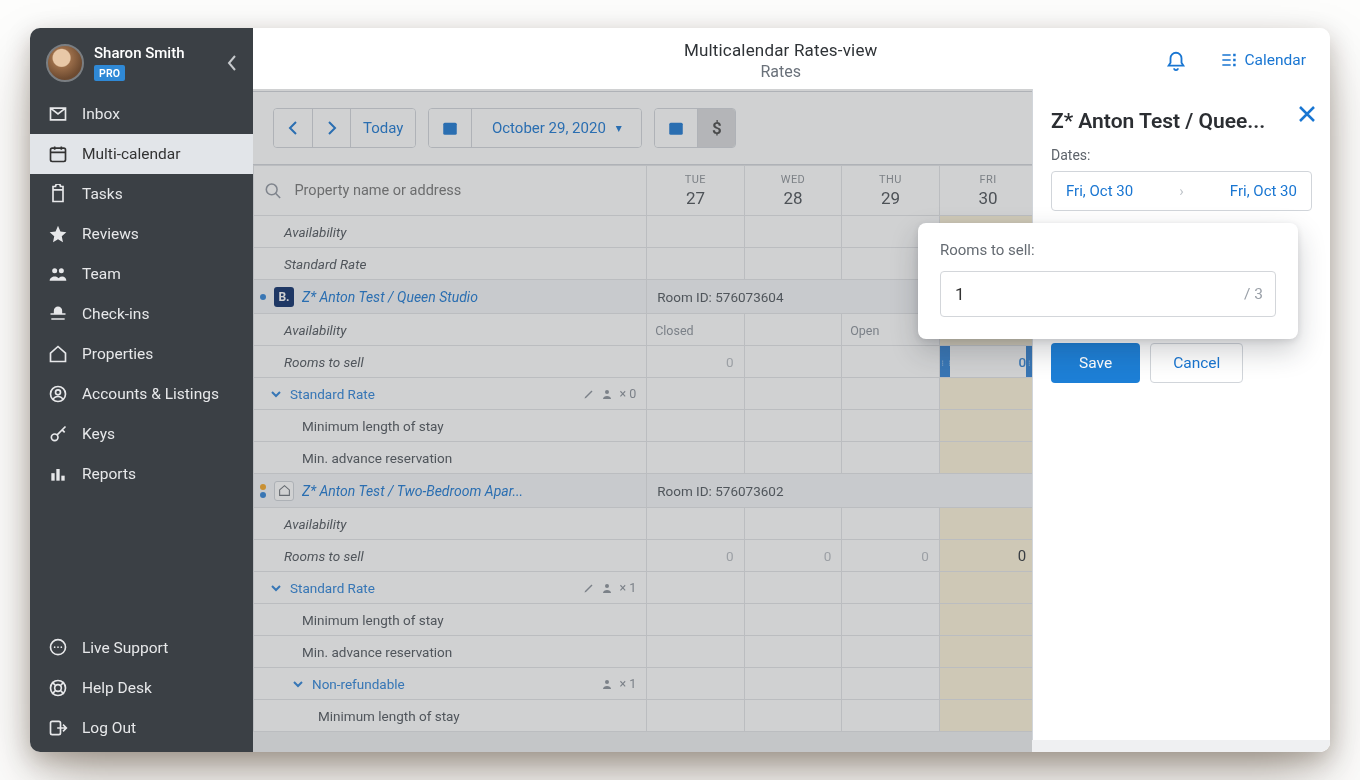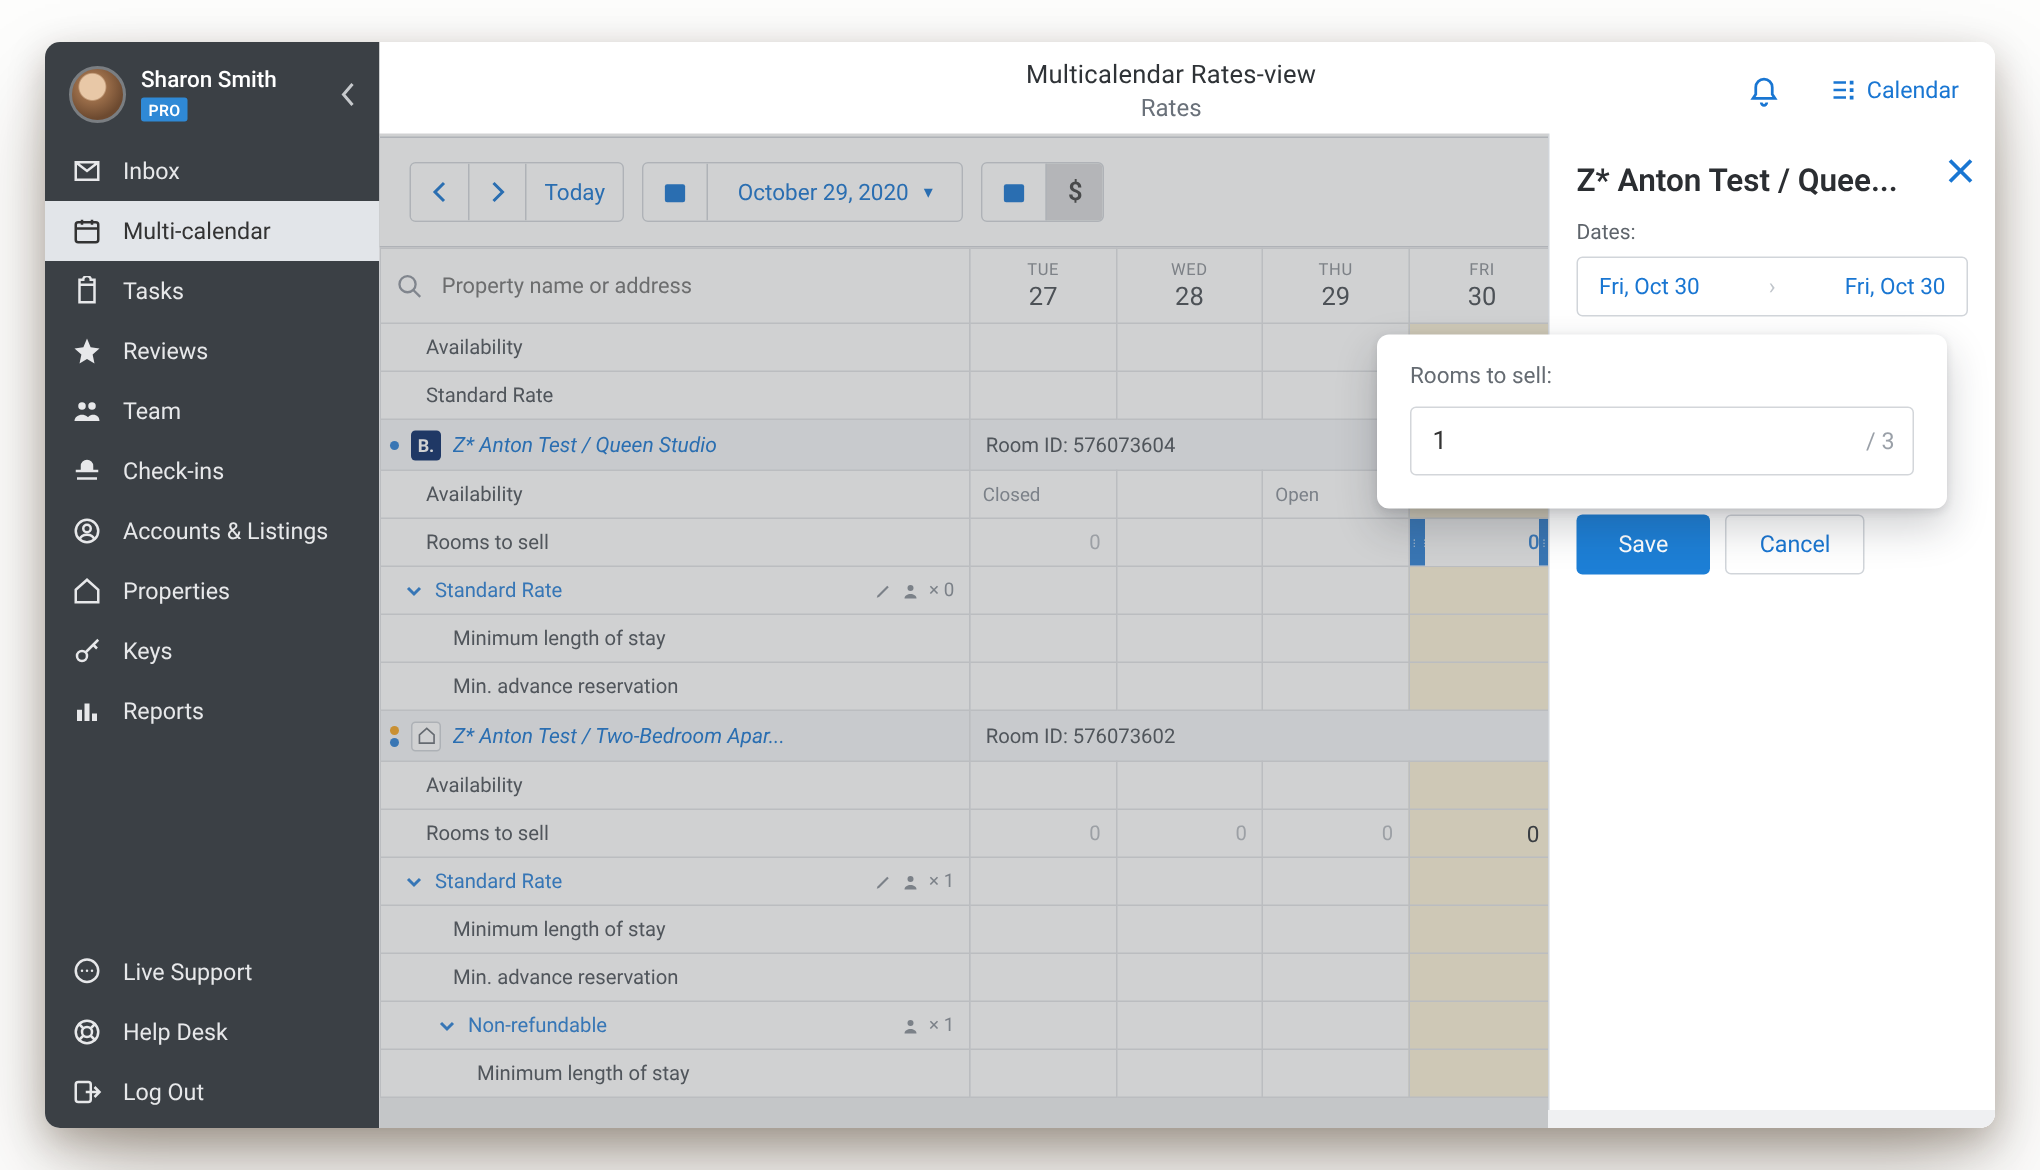--- a/index.html
+++ b/index.html
@@ -63,21 +63,21 @@
   .search-wrap{display:flex;align-items:center;gap:10px;color:#9096a0;}
   .search-wrap input{border:none;outline:none;font-size:14.5px;color:#555;background:transparent;width:100%;}
   .cal tr.prop td{background:#f4f6f8;height:34px;}
   .cal tr.prop td.label{color:var(--blue);font-size:14px;padding-left:0;}
   .prop-label{display:flex;align-items:center;gap:8px;padding-left:6px;}
   .dot{width:6px;height:6px;border-radius:50%;}
   .platform{width:20px;height:20px;border-radius:3px;display:flex;align-items:center;justify-content:center;font-size:12px;font-weight:700;}
   .platform.booking{background:#0a2b69;color:#fff;}
   .platform.home{background:#fff;border:1px solid #cfd3d8;color:#6b7178;}
   .room-id{color:#6c737b;font-size:14px;}
-  .cal td.indent1{padding-left:30px;}
+  .cal td.indent1{padding-left:30px;font-style:italic;}
   .cal td.indent2{padding-left:48px;}
   .cal td.indent3{padding-left:64px;}
   .cal tr.rate td.label{color:var(--blue-light);}
   .rate-row{display:flex;align-items:center;gap:8px;}
   .rate-row .tools{margin-left:auto;display:flex;align-items:center;gap:6px;color:#8a9099;font-size:12.5px;}
   .closed{font-size:12.5px;color:#8a9099;}
   .closed.blue{color:#2874c6;font-weight:500;}
   .highlight td:not(.label){background:#fff;}
   .sel-cell{position:relative;background:#fff;}
   .sel-cell .handle{position:absolute;top:0;bottom:0;width:10px;background:#2f82d6;}
@@ -172,35 +172,35 @@
       <li>
         <span class="ico">
               <svg width="20" height="20" viewBox="0 0 24 24" fill="currentColor">
                 <path d="M12 3a5 5 0 0 0-5 5v3H3v2h18v-2h-4V8a5 5 0 0 0-5-5zM4 17h16v2H4z"></path>
               </svg>
             </span>
         <span>Check-ins</span>
       </li>
       <li>
         <span class="ico">
+              <svg width="20" height="20" viewBox="0 0 24 24" fill="currentColor">
+                <path d="M3 11l9-8 9 8v10H3z" fill="none" stroke="currentColor" stroke-width="2"></path>
+              </svg>
+            </span>
+        <span>Properties</span>
+      </li>
+      <li>
+        <span class="ico">
               <svg width="20" height="20" viewBox="0 0 24 24" fill="none" stroke="currentColor" stroke-width="2">
                 <circle cx="12" cy="12" r="9"></circle>
                 <circle cx="12" cy="10" r="3"></circle>
                 <path d="M6 19c1-3 4-4 6-4s5 1 6 4"></path>
               </svg>
             </span>
         <span>Accounts &amp; Listings</span>
-      </li>
-      <li>
-        <span class="ico">
-              <svg width="20" height="20" viewBox="0 0 24 24" fill="currentColor">
-                <path d="M3 11l9-8 9 8v10H3z" fill="none" stroke="currentColor" stroke-width="2"></path>
-              </svg>
-            </span>
-        <span>Properties</span>
       </li>
       <li>
         <span class="ico">
               <svg width="20" height="20" viewBox="0 0 24 24" fill="currentColor">
                 <circle cx="8" cy="16" r="4" fill="none" stroke="currentColor" stroke-width="2"></circle>
                 <path d="M11 13 21 3M17 7l3 3" stroke="currentColor" stroke-width="2"></path>
               </svg>
             </span>
         <span>Keys</span>
       </li>

